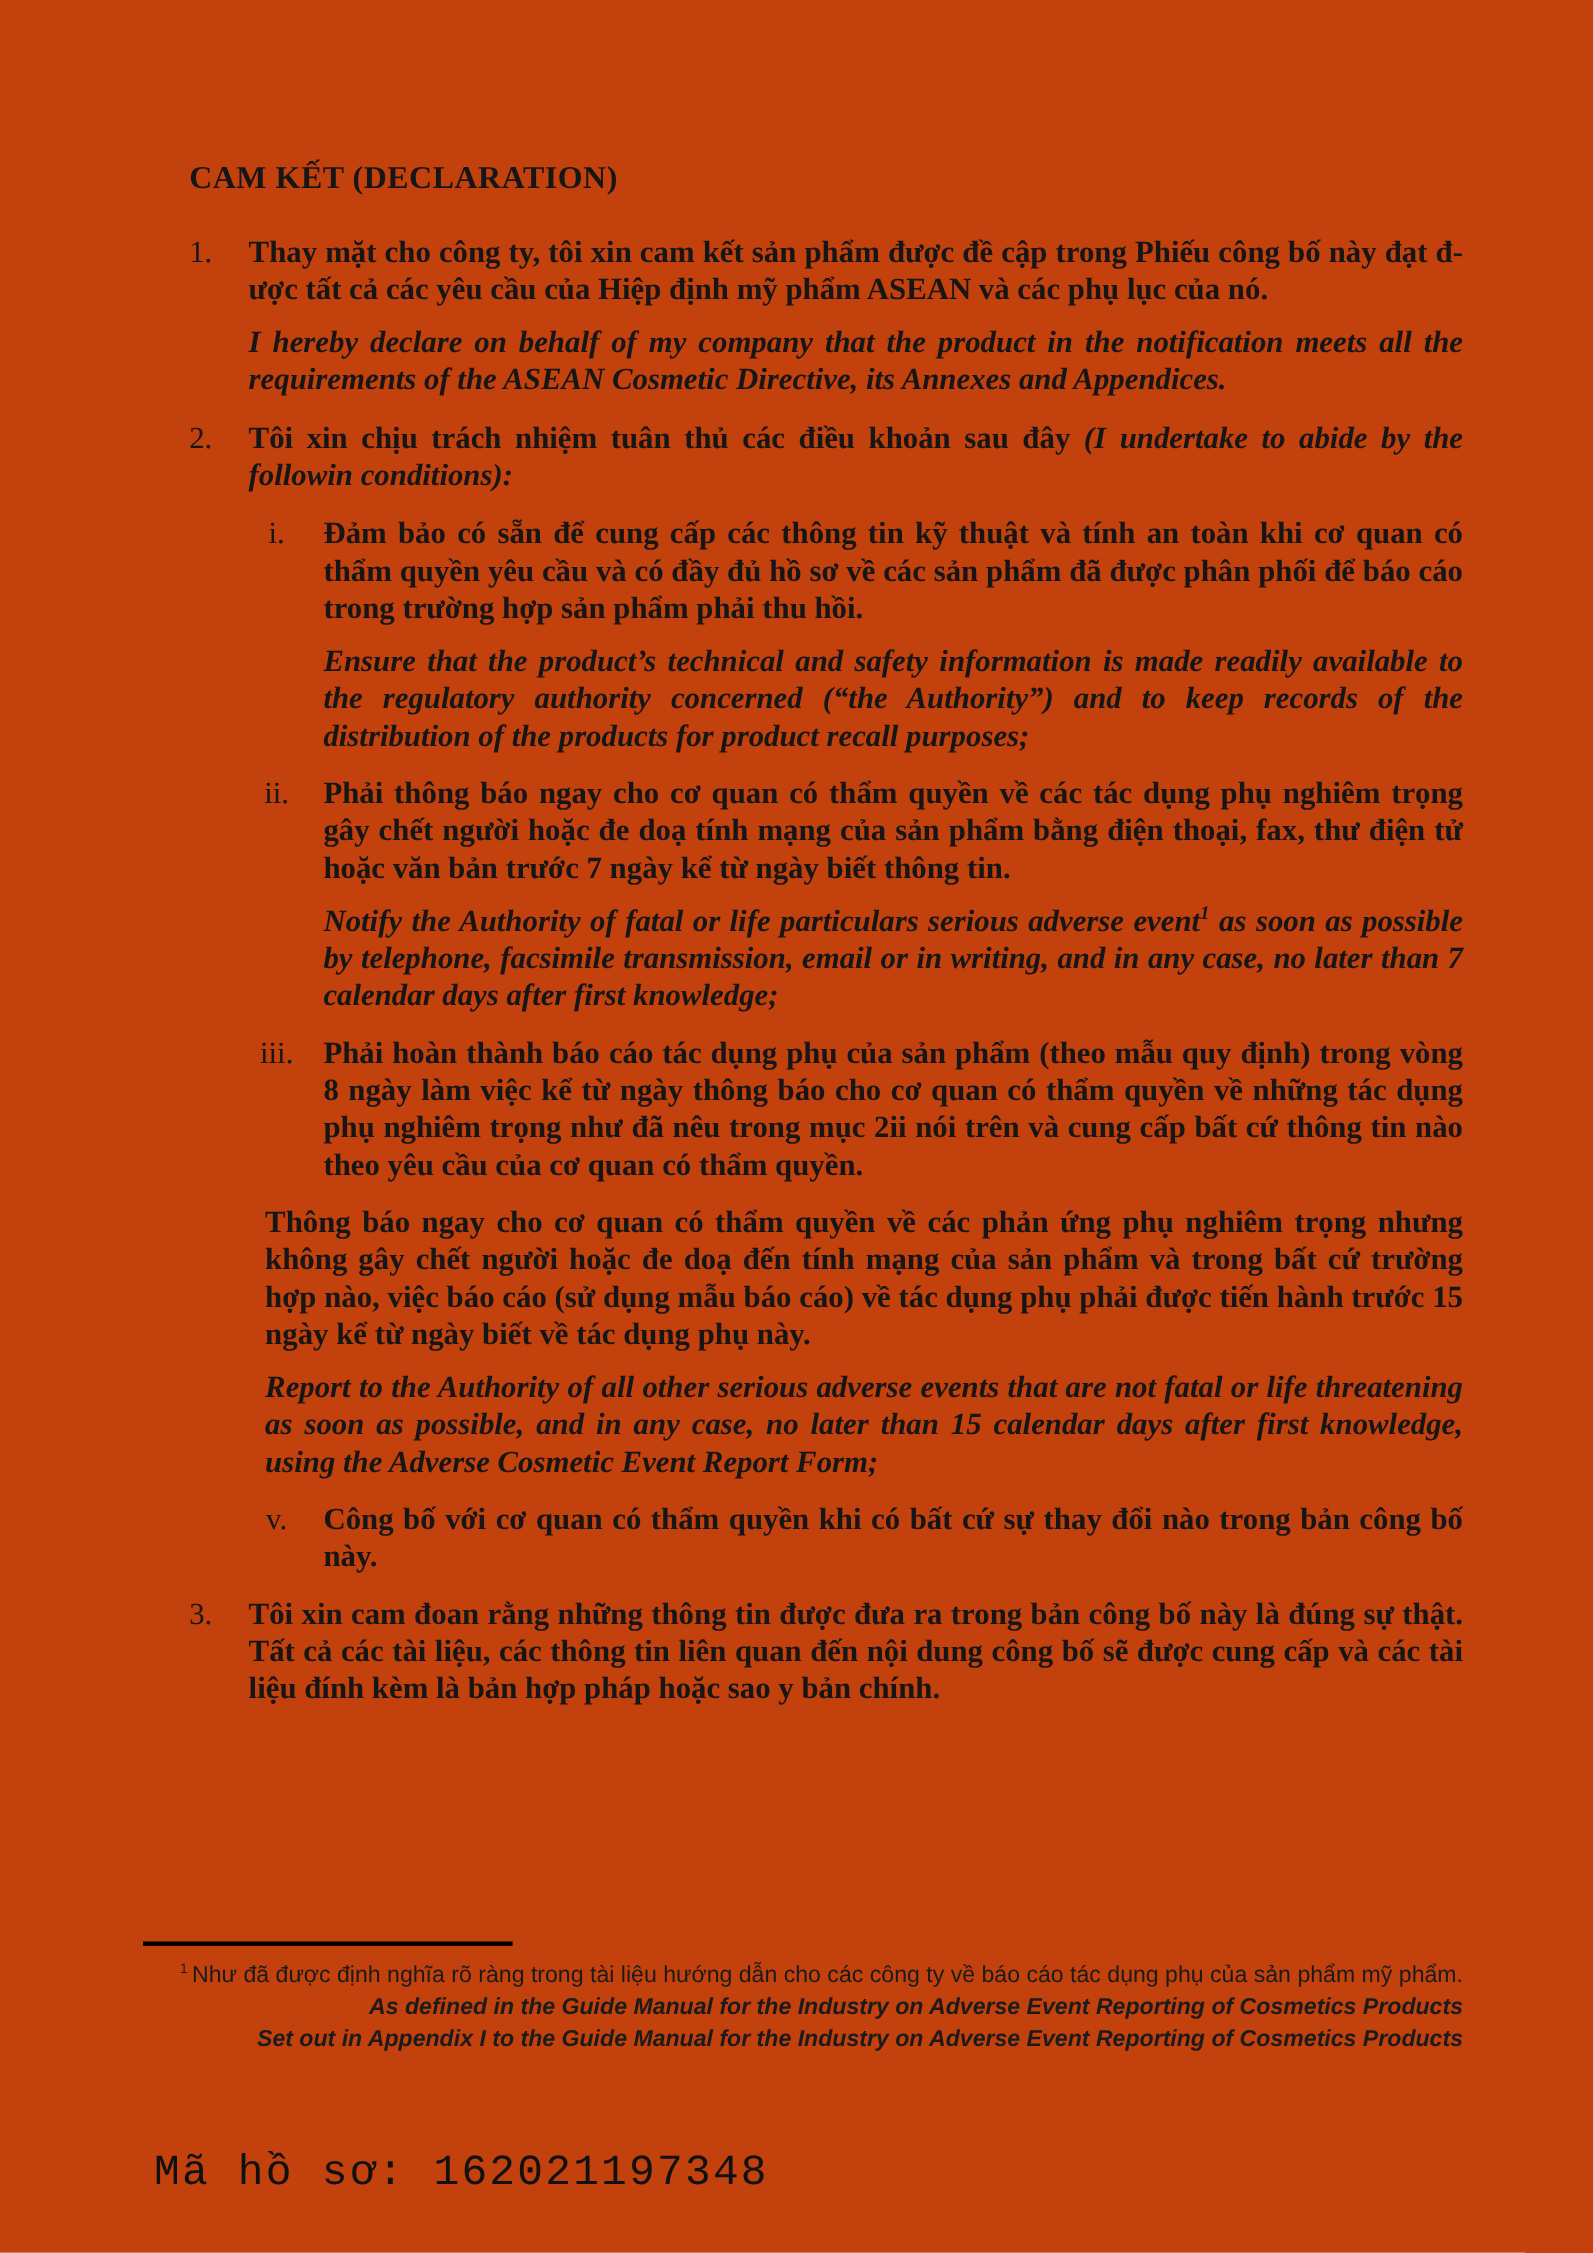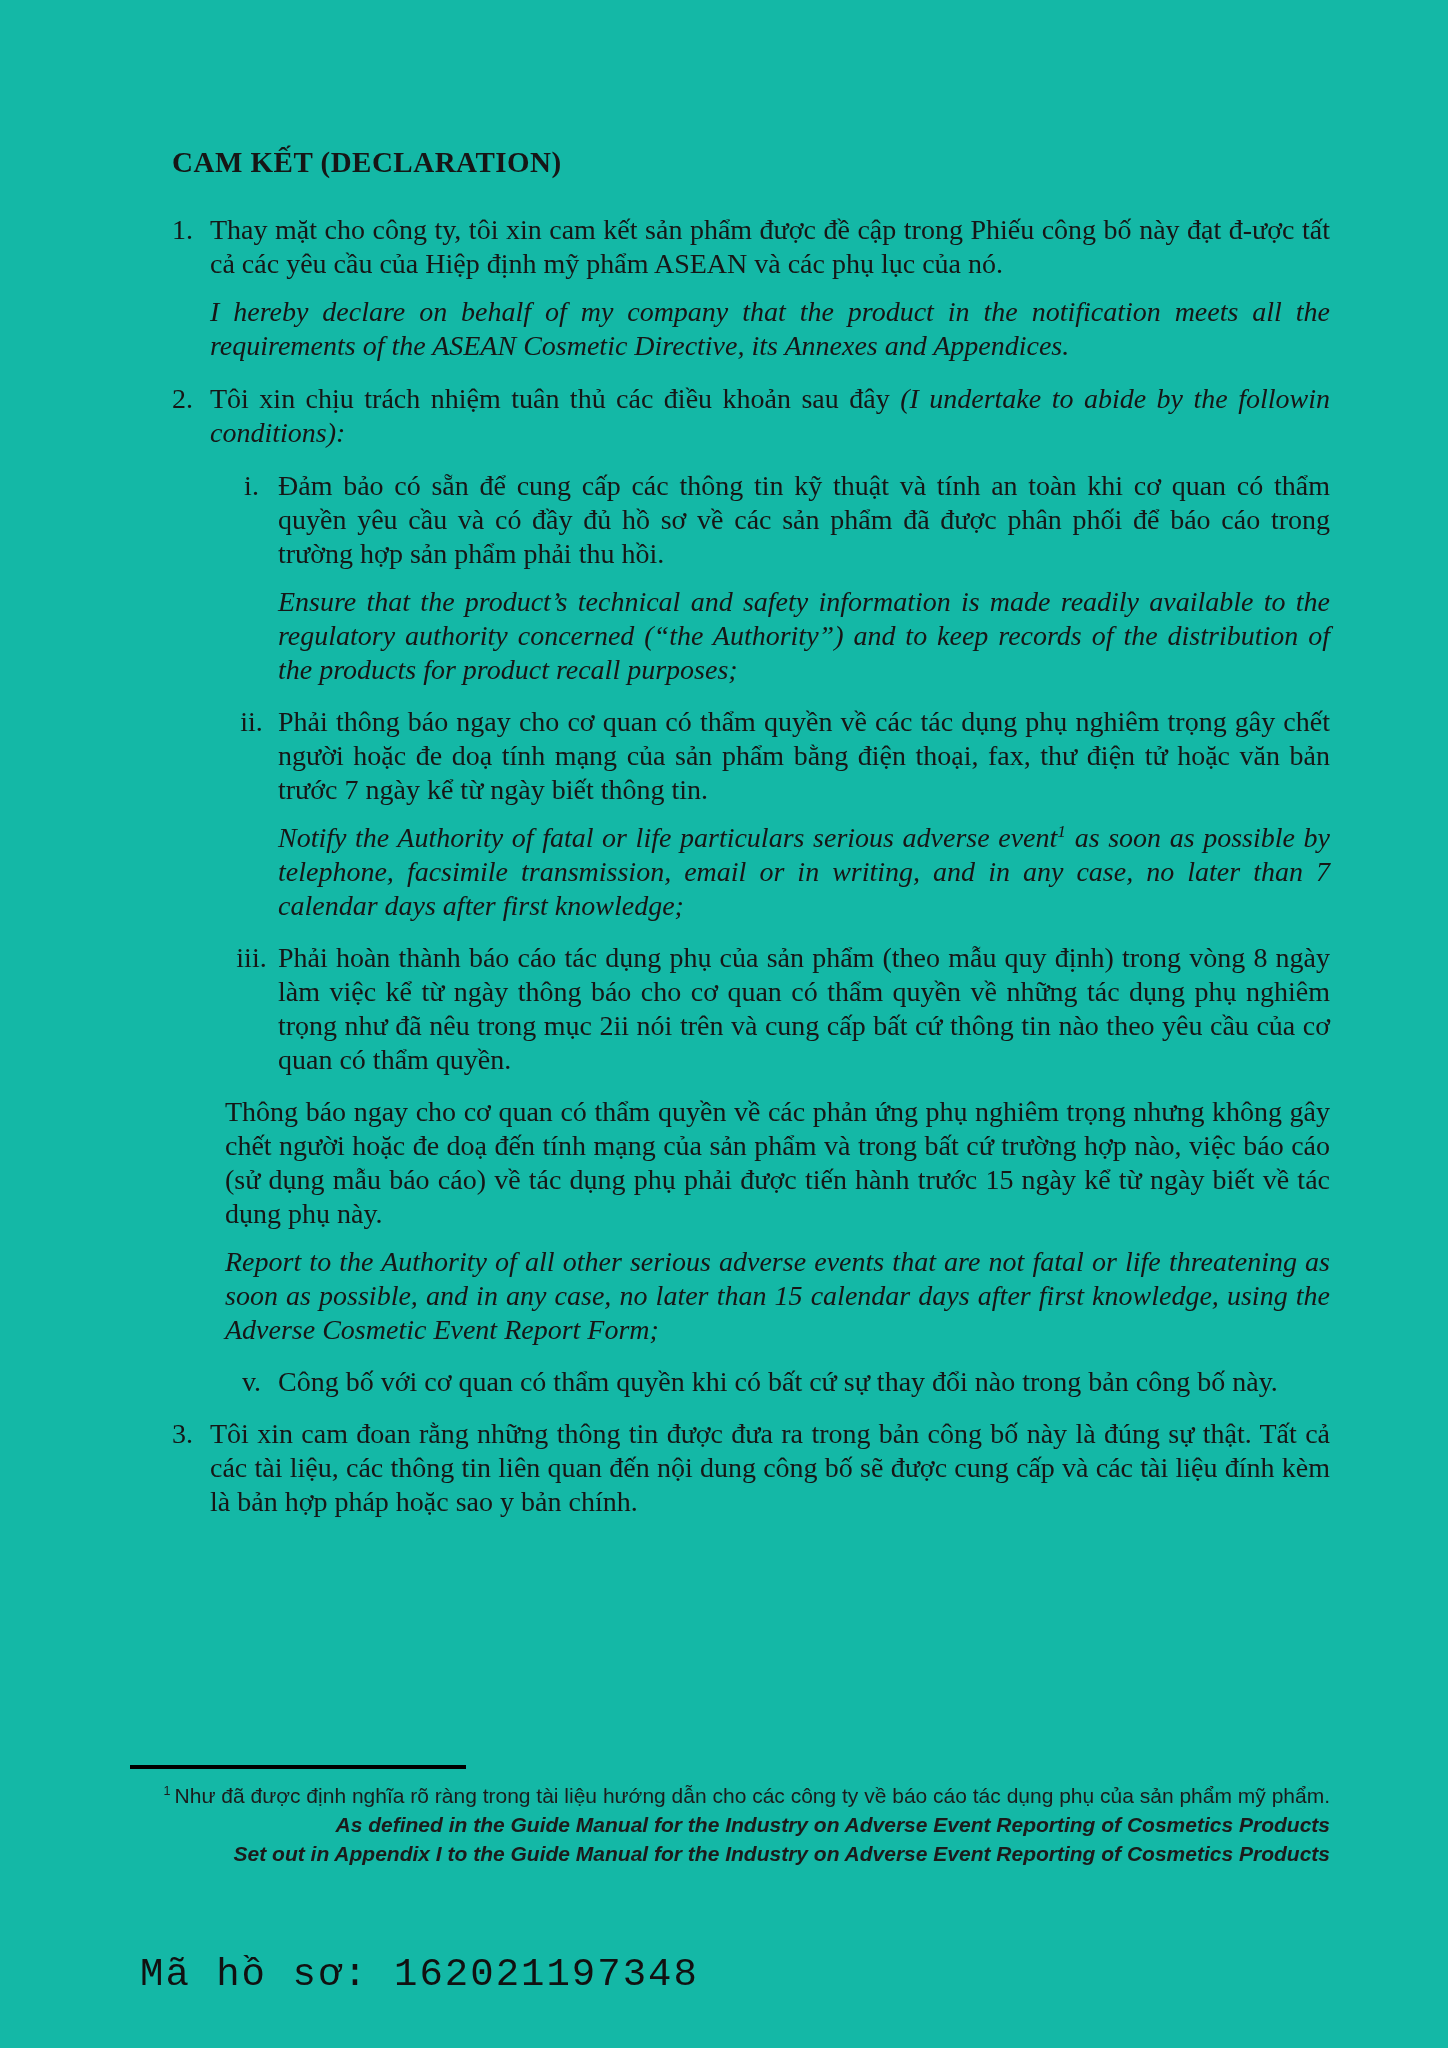--- a/index.html
+++ b/index.html
@@ -5,21 +5,21 @@
   html, body {
     margin: 0;
     padding: 0;
     background: #e8e8e8;
   }
   .page {
     position: relative;
     width: 1448px;
     height: 2048px;
     margin: 0 auto;
-    background: #14b8a6;
+    background: #c2410c;
     box-sizing: border-box;
     padding: 145px 118px 0 172px;
     color: #161616;
     font-family: "Liberation Serif", serif;
     font-size: 28px;
     line-height: 34px;
     overflow: hidden;
   }
   .doc-title {
     font-weight: bold;
@@ -30,22 +30,23 @@
   .item {
     display: flex;
     margin-bottom: 5px;
   }
   .item-marker {
     flex: 0 0 38px;
     box-sizing: border-box;
   }
   .item-body { flex: 1; min-width: 0; }
   .p {
-    margin: 0 0 14px 0;
+    margin: 0 0 14px 16px;
     text-align: justify;
+    font-weight: bold;
   }
   .en {
     font-style: italic;
   }
   .subitem {
     display: flex;
     margin-left: 53px;
     margin-bottom: 4px;
   }
   .sub-marker {

